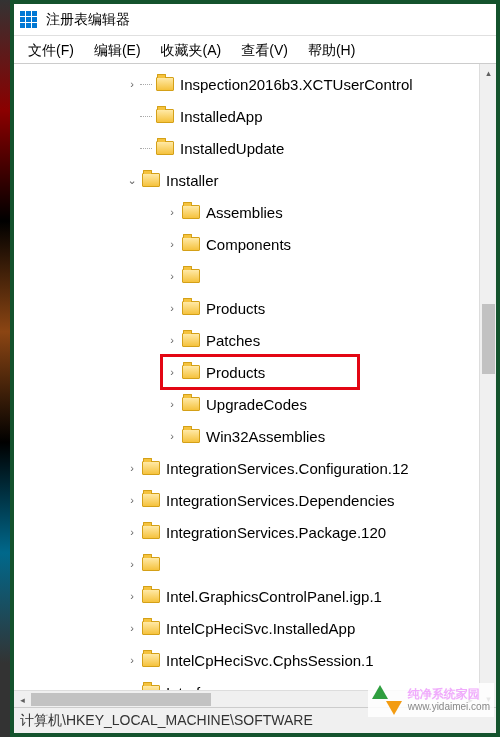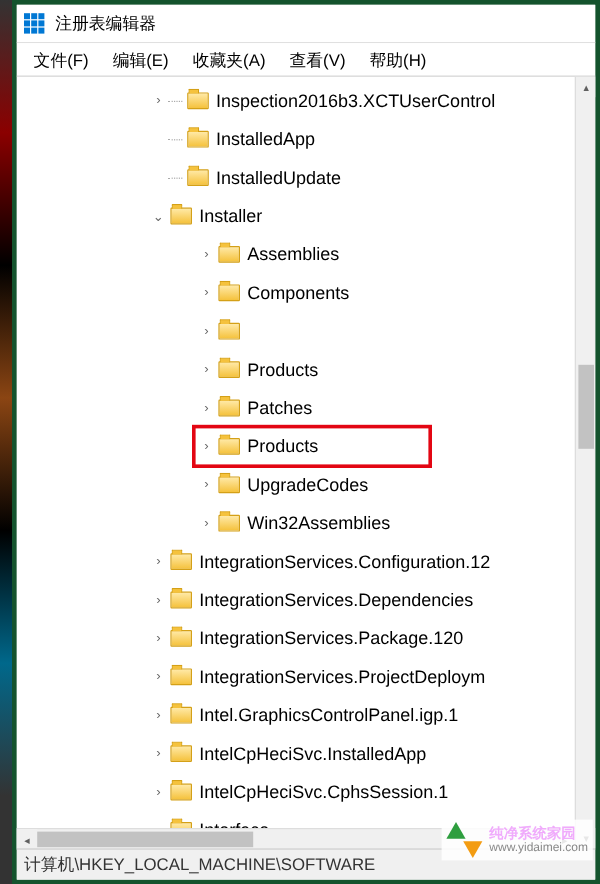--- a/index.html
+++ b/index.html
@@ -321,21 +321,20 @@
           <div class="tree-row">
             <span class="indent" style="width: 110px;"></span>
             <span class="expander">›</span>
             <span class="folder-icon"></span>
             <span class="node-label">IntegrationServices.Package.120</span>
           </div>
           <div class="tree-row">
             <span class="indent" style="width: 110px;"></span>
             <span class="expander">›</span>
             <span class="folder-icon"></span>
-            <span class="node-label">IntegrationServices.ProjectDeploym</span>
           </div>
           <div class="tree-row">
             <span class="indent" style="width: 110px;"></span>
             <span class="expander">›</span>
             <span class="folder-icon"></span>
             <span class="node-label">Intel.GraphicsControlPanel.igp.1</span>
           </div>
           <div class="tree-row">
             <span class="indent" style="width: 110px;"></span>
             <span class="expander">›</span>

